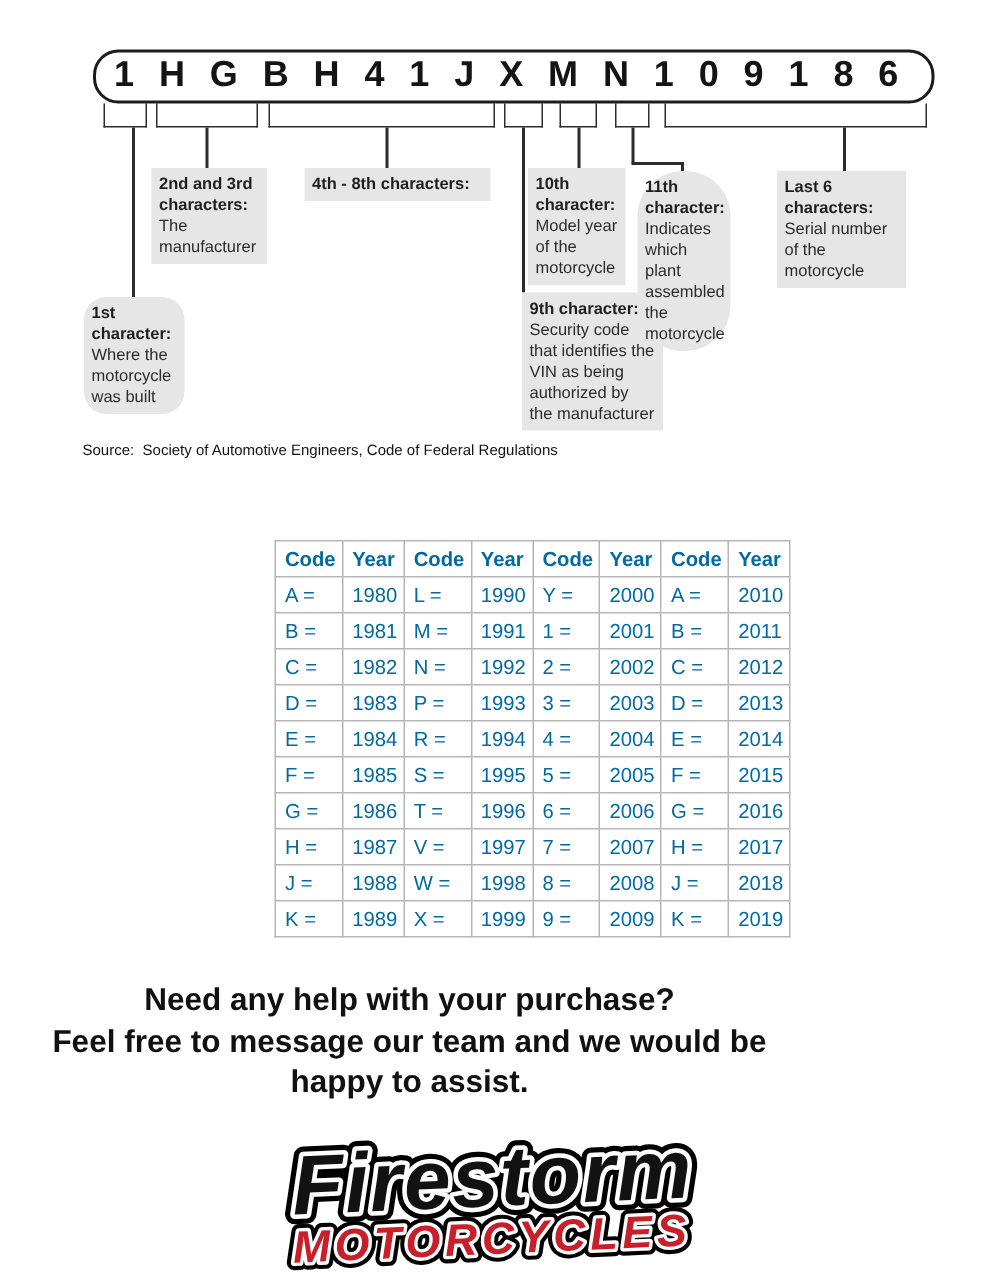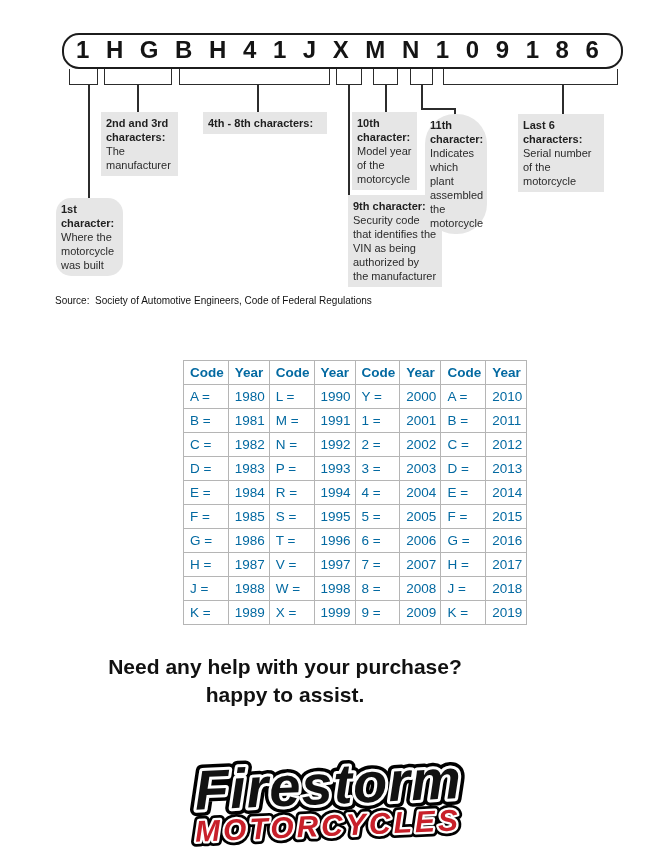--- a/index.html
+++ b/index.html
@@ -104,21 +104,21 @@
     height: 24px;
     white-space: nowrap;
   }
   .year-table th { font-weight: bold; min-width: 30px; }
   .year-table th:nth-child(odd),  .year-table td:nth-child(odd)  { width: 39px; }
   .year-table th:nth-child(even), .year-table td:nth-child(even) { width: 34px; }
 
   
   .help-block {
     position: absolute;
-    left: 12px; top: 653px;
+    left: 0; top: 653px;
     width: 546px;
     text-align: center;
     font-weight: bold;
     font-size: 21px;
     line-height: 27.5px;
     color: #111;
   }
 
   
   .logo-wrap {
@@ -324,20 +324,21 @@
           <td>9 =</td>
           <td>2009</td>
           <td>K =</td>
           <td>2019</td>
         </tr>
       </tbody>
   </table>
 
   <div class="help-block">
     <div>Need any help with your purchase?</div>
+    <div>Feel free to message our team and we would be</div>
     <div>happy to assist.</div>
   </div>
 
   <div class="logo-wrap">
     <svg width="380" height="95" viewBox="0 0 380 95">
       <g class="logo-text" transform="rotate(-2.5 190 48)">
         <text class="brand-outer" x="192" y="48" font-size="56" text-anchor="middle" letter-spacing="1">Firestorm</text>
         <text class="sub-outer" x="190" y="80" font-size="30" text-anchor="middle" letter-spacing="3">MOTORCYCLES</text>
         <text class="brand-inner" x="192" y="48" font-size="56" text-anchor="middle" letter-spacing="1">Firestorm</text>
         <text class="brand-fill" x="192" y="48" font-size="56" text-anchor="middle" letter-spacing="1">Firestorm</text>

